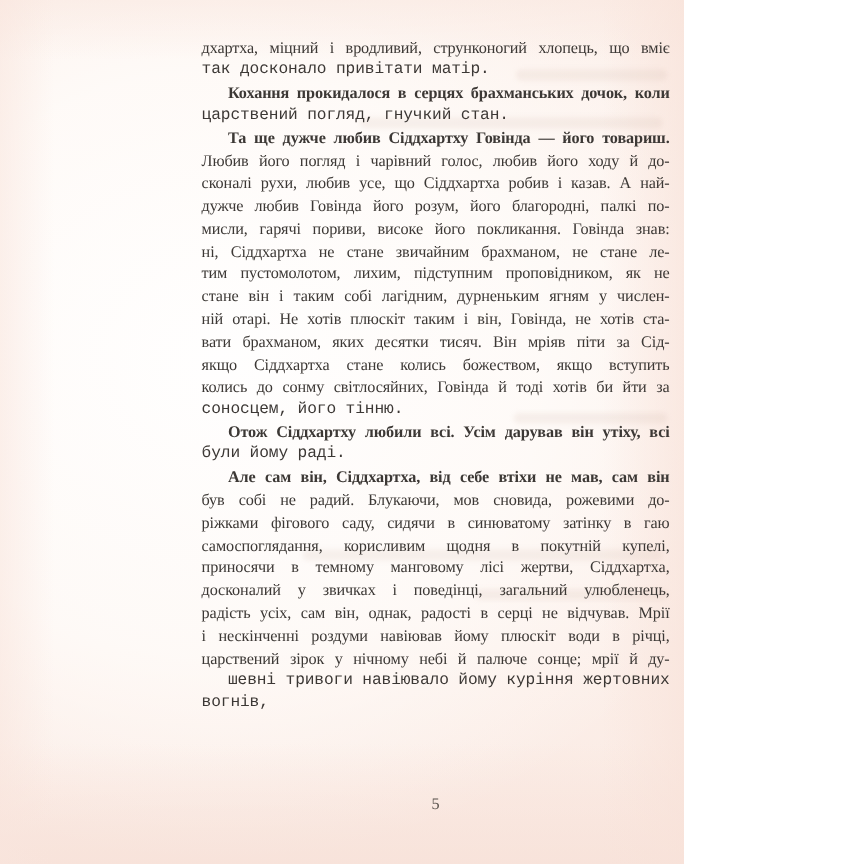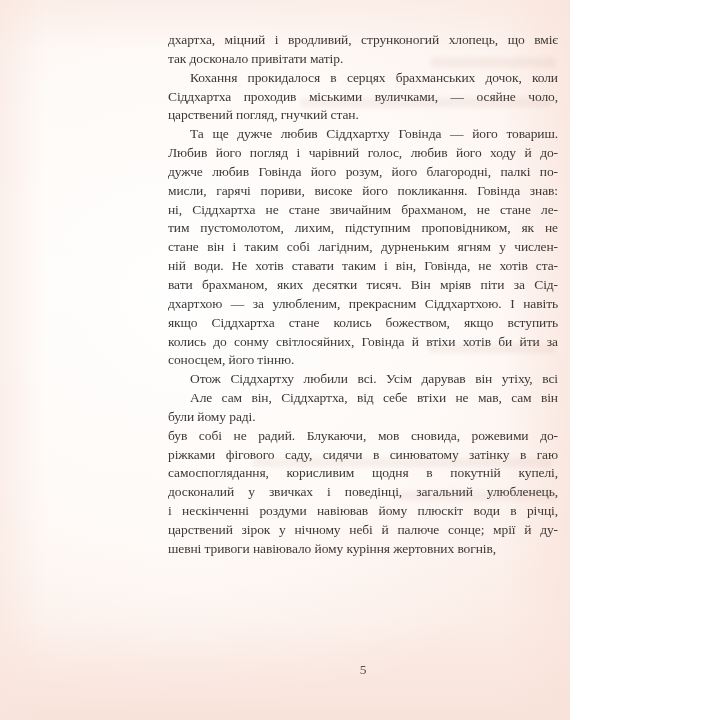--- a/index.html
+++ b/index.html
@@ -59,25 +59,27 @@
     line-height: 18.85px;
   }
 
   .line {
     text-align: justify;
     text-align-last: justify;
     height: 18.85px;
     overflow: visible;
   }
   .line.last {
-    text-align: center;
+    text-align: right;
     text-align-last: left;
+    font-family: Liberation Mono, monospace;
   }
   .line.indent {
     text-indent: 22px;
+    font-weight: bold;
   }
 
   .page-number {
     position: absolute;
     left: 168px;
     top: 662px;
     width: 390px;
     text-align: center;
     font-size: 13.5px;
     color: #57504a;
@@ -118,42 +120,43 @@
     <div class="bleed-mark bleed-1"></div>
     <div class="bleed-mark bleed-2"></div>
     <div class="bleed-mark bleed-3"></div>
     <div class="bleed-mark bleed-4"></div>
     <div class="bleed-mark bleed-5"></div>
 
     <div class="text-block">
         <div class="line">дхартха, міцний і вродливий, струнконогий хлопець, що вміє</div>
         <div class="line last">так досконало привітати матір.</div>
         <div class="line indent">Кохання прокидалося в серцях брахманських дочок, коли</div>
-        <div class="line">Сіддхартха проходив міськими вуличками, — осяйне чоло,</div>
         <div class="line last">царствений погляд, гнучкий стан.</div>
         <div class="line indent">Та ще дужче любив Сіддхартху Говінда — його товариш.</div>
         <div class="line">Любив його погляд і чарівний голос, любив його ходу й до-</div>
+        <div class="line">сконалі рухи, любив усе, що Сіддхартха робив і казав. А най-</div>
         <div class="line">дужче любив Говінда його розум, його благородні, палкі по-</div>
         <div class="line">мисли, гарячі пориви, високе його покликання. Говінда знав:</div>
         <div class="line">ні, Сіддхартха не стане звичайним брахманом, не стане ле-</div>
         <div class="line">тим пустомолотом, лихим, підступним проповідником, як не</div>
         <div class="line">стане він і таким собі лагідним, дурненьким ягням у числен-</div>
-        <div class="line">ній води. Не хотів ставати таким і він, Говінда, не хотів ста-</div>
+        <div class="line">ній отарі. Не хотів плюскіт таким і він, Говінда, не хотів ста-</div>
         <div class="line">вати брахманом, яких десятки тисяч. Він мріяв піти за Сід-</div>
-        <div class="line">дхартхою — за улюбленим, прекрасним Сіддхартхою. І навіть</div>
         <div class="line">якщо Сіддхартха стане колись божеством, якщо вступить</div>
-        <div class="line">колись до сонму світлосяйних, Говінда й втіхи хотів би йти за</div>
+        <div class="line">колись до сонму світлосяйних, Говінда й тоді хотів би йти за</div>
         <div class="line last">соносцем, його тінню.</div>
         <div class="line indent">Отож Сіддхартху любили всі. Усім дарував він утіху, всі</div>
+        <div class="line last">були йому раді.</div>
         <div class="line indent">Але сам він, Сіддхартха, від себе втіхи не мав, сам він</div>
-        <div class="line last">були йому раді.</div>
         <div class="line">був собі не радий. Блукаючи, мов сновида, рожевими до-</div>
         <div class="line">ріжками фігового саду, сидячи в синюватому затінку в гаю</div>
         <div class="line">самоспоглядання, корисливим щодня в покутній купелі,</div>
+        <div class="line">приносячи в темному манговому лісі жертви, Сіддхартха,</div>
         <div class="line">досконалий у звичках і поведінці, загальний улюбленець,</div>
+        <div class="line">радість усіх, сам він, однак, радості в серці не відчував. Мрії</div>
         <div class="line">і нескінченні роздуми навіював йому плюскіт води в річці,</div>
         <div class="line">царствений зірок у нічному небі й палюче сонце; мрії й ду-</div>
         <div class="line last">шевні тривоги навіювало йому куріння жертовних вогнів,</div>
       </div>
 
     <div class="page-number">5</div>
   </div>
 
   <div class="white-strip"></div>
 </div>

